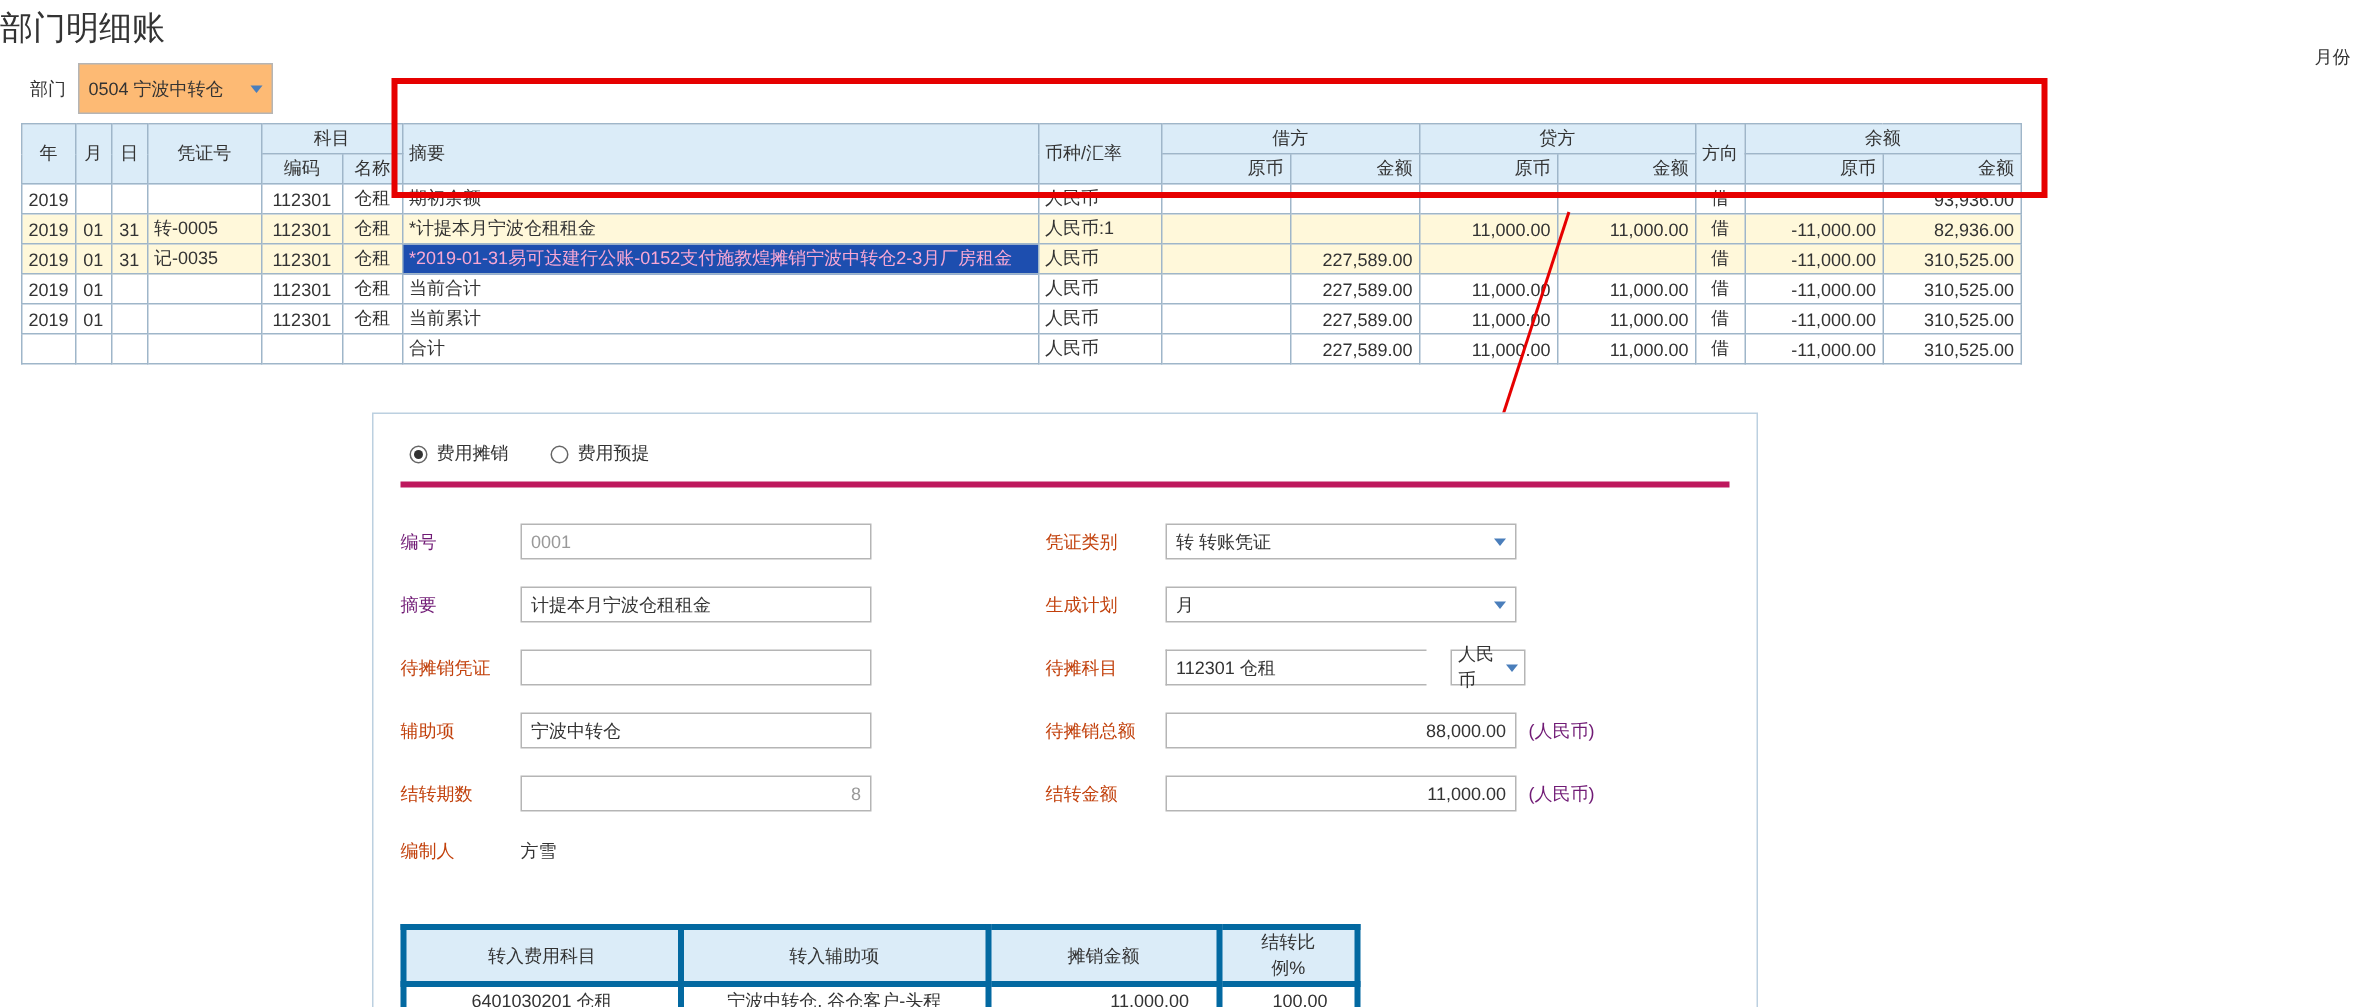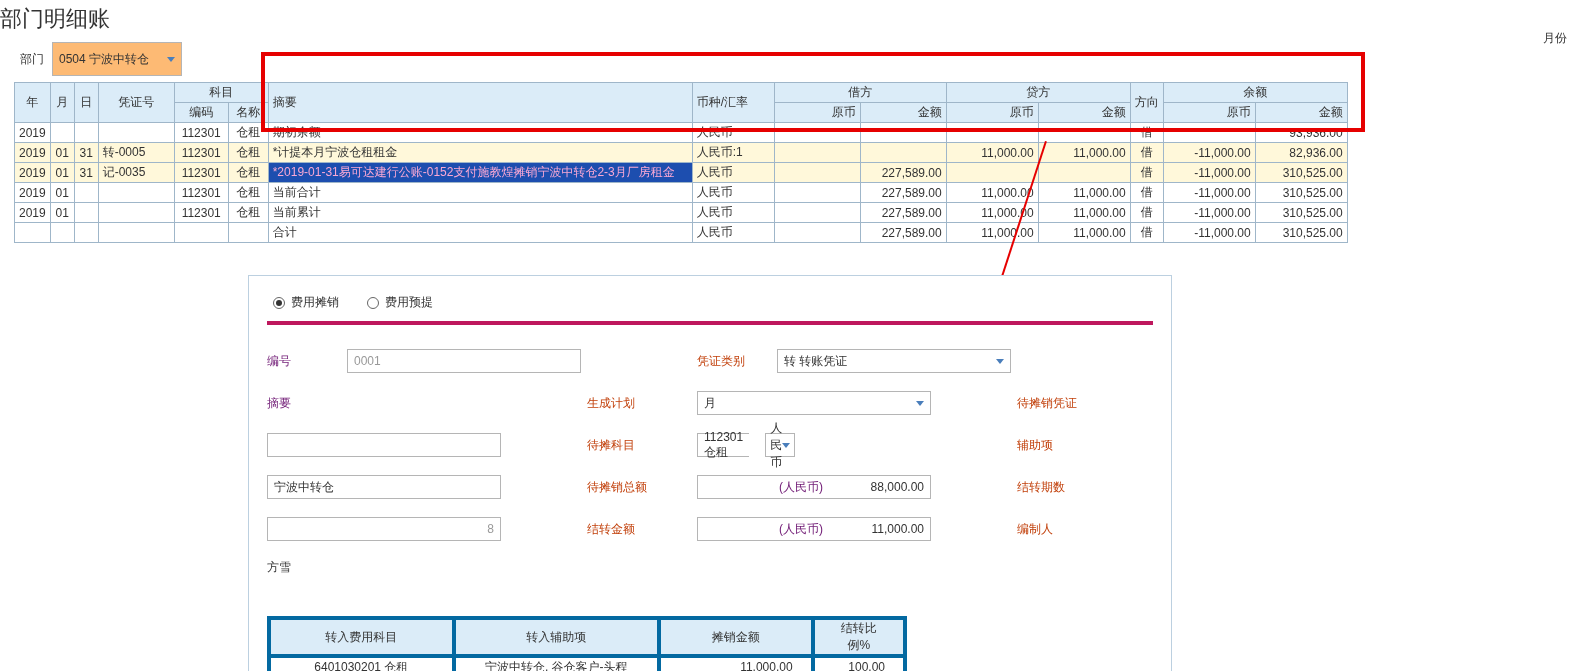--- a/index.html
+++ b/index.html
@@ -332,20 +332,23 @@
       </div>
     <div></div>
     <div class="fl-gray">凭证类别</div>
     <div class="finput fselect">
       <span>转  转账凭证</span>
         <span class="tri-down"></span>
     </div>
     <div></div>
 
     <div class="fl">摘要</div>
+    <div class="finput">
+        <span>计提本月宁波仓租租金</span>
+      </div>
     <div></div>
     <div class="fl-gray">生成计划</div>
     <div class="finput fselect">
       <span>月</span>
         <span class="tri-down"></span>
     </div>
     <div></div>
 
     <div class="fl-gray">待摊销凭证</div>
     <div class="finput">

